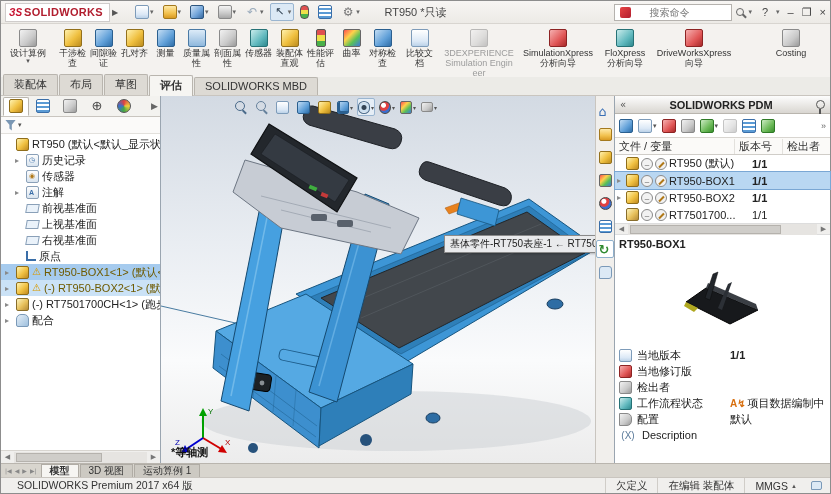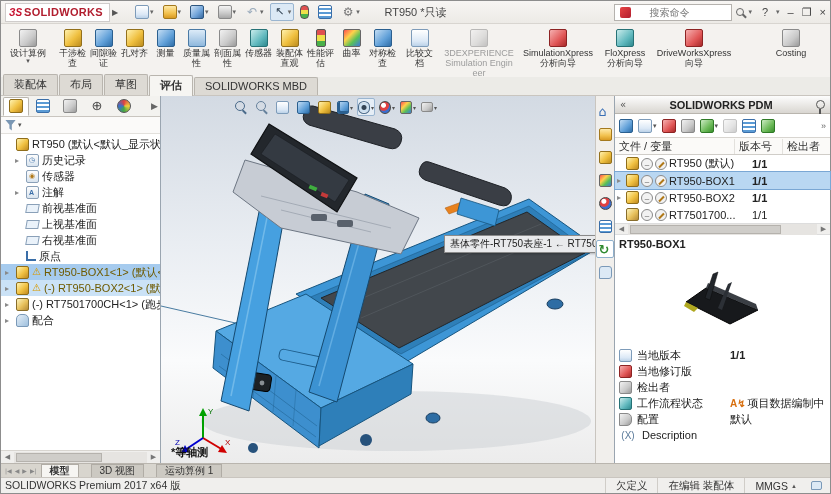--- a/index.html
+++ b/index.html
@@ -151,24 +151,24 @@
   .prop .pvalue { margin-left:auto; width:96px; flex:none; white-space:nowrap; overflow:hidden; }
   .prop .pvalue.bold { font-weight:bold; }
   .pic { width:13px; height:13px; flex:none; border-radius:2px; }
   .pic-desc { background:none; color:#5a7a9a; font-size:10px; line-height:13px; text-align:center; width:18px; }
   .wficon { color:#d87010; font-weight:bold; font-size:10px; margin-right:2px; }
 
   
   .bottombar { height:14px; background:#d8d5ce; display:flex; align-items:stretch; flex:none; border-top:1px solid #b9b5ae; }
   .bnav { display:flex; align-items:center; gap:1px; padding:0 3px; }
   .bnav span { font-size:6px; color:#888; font-family:"DejaVu Sans",sans-serif; padding:0 1px; }
-  .btab { padding:0 8px; display:flex; align-items:center; font-size:10px; color:#333; border:1px solid #b0aca5; border-bottom:none; background:#ccc9c2; margin-right:12px; }
+  .btab { padding:0 8px; display:flex; align-items:center; font-size:10px; color:#333; border:1px solid #b0aca5; border-bottom:none; background:#ccc9c2; margin-right:1px; }
   .btab.active { background:#f6f5f2; font-weight:bold; }
   .statusbar { height:16px; background:#f0efed; border-top:1px solid #c9c5bf; display:flex; align-items:center; font-size:10.5px; color:#333; flex:none; }
-  .sb-left { padding-left:4px; }
+  .sb-left { padding-left:16px; }
   .sb-right { margin-left:auto; display:flex; align-items:center; height:100%; }
   .sb-item { padding:0 10px; border-left:1px solid #d0cdc8; height:100%; display:flex; align-items:center; gap:3px; }
   .sb-car { font-size:6px; color:#555; }
   .sb-icon { width:11px; height:9px; background:#dce9f5; border:1px solid #7a99b8; border-radius:2px 2px 2px 0; margin:0 8px 0 4px; }
 </style>
 </head>
 <body>
 
 <div class="app">
 

